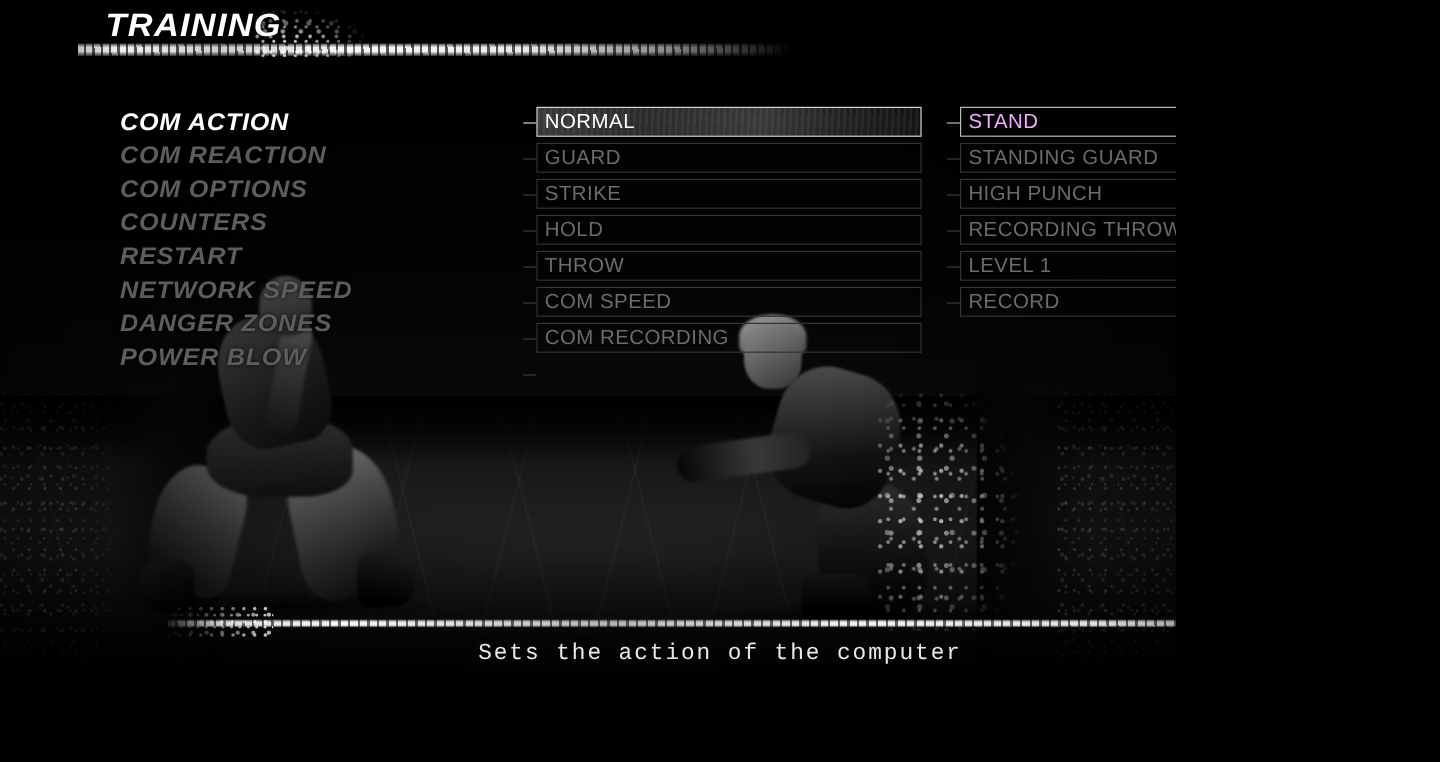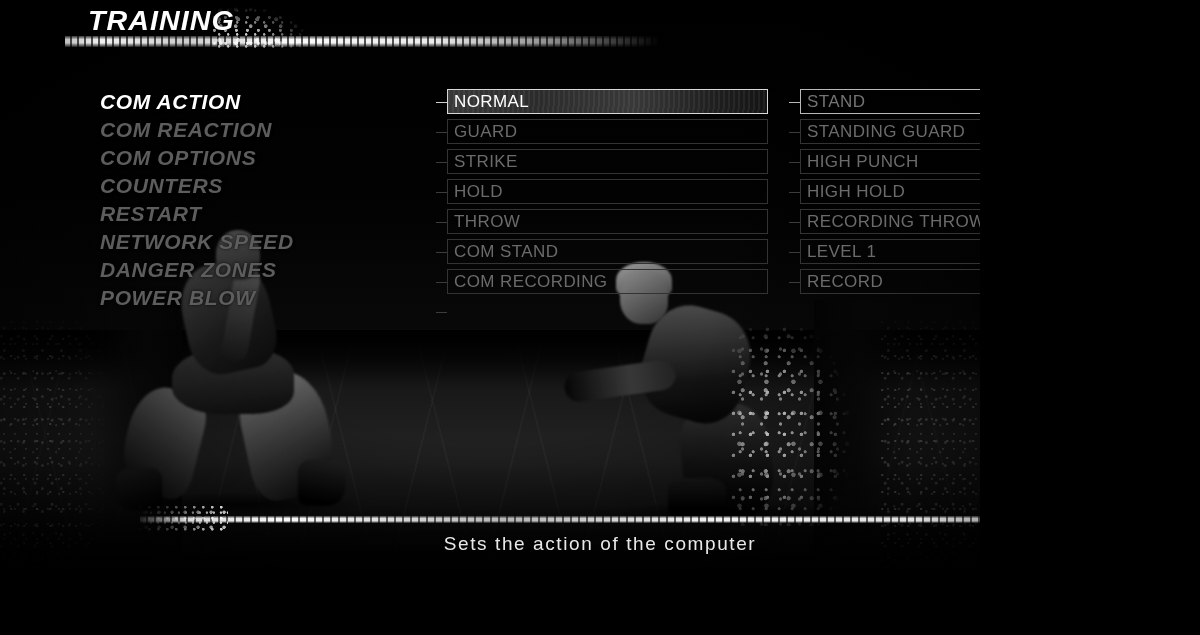--- a/index.html
+++ b/index.html
@@ -268,21 +268,21 @@
   .opt-row.selected .opt-box {
     border-color:#d8d8d8;
     background:
       repeating-linear-gradient(92deg, rgba(255,255,255,0.055) 0px, rgba(255,255,255,0.055) 2px, rgba(0,0,0,0) 2px, rgba(0,0,0,0) 5px),
       linear-gradient(to right, rgba(60,60,60,0.95) 0%, rgba(48,48,48,0.9) 28%, rgba(66,66,66,0.85) 58%, rgba(40,40,40,0.8) 82%, rgba(28,28,28,0.7) 100%);
   }
   .opt-row.selected .opt-label { color:#ffffff; }
   
   .opt-row.active .opt-dash { background:#b8b8b8; }
   .opt-row.active .opt-box { border-color:#b9b9b9; }
-  .opt-row.active .opt-label { color:#737373; }
+  .opt-row.active .opt-label { color:#f0abfc; }
 
   
   #footer-stroke {
     position:absolute; left:140px; top:516px; width:920px; height:7px;
     background:linear-gradient(to right,
       rgba(255,255,255,0.10) 0%,
       rgba(255,255,255,0.85) 5%,
       rgba(255,255,255,0.98) 16%,
       rgba(255,255,255,0.70) 40%,
       rgba(255,255,255,0.95) 62%,
@@ -311,21 +311,21 @@
             mask-image:linear-gradient(to left, #000, rgba(0,0,0,0.2) 70%, rgba(0,0,0,0)); }
   .footer-splat.r { left:990px;
     -webkit-mask-image:linear-gradient(to right, #000, rgba(0,0,0,0.2) 70%, rgba(0,0,0,0));
             mask-image:linear-gradient(to right, #000, rgba(0,0,0,0.2) 70%, rgba(0,0,0,0)); }
 
   #footer-desc {
     position:absolute; left:0; top:533px; width:1200px;
     text-align:center;
     font-size:19px; letter-spacing:1.6px;
     color:#e8e8e8;
-    font-family:Liberation Sans, sans-serif;
+    font-family:Liberation Mono, monospace;
   }
 </style>
 </head>
 <body>
 
 <div id="screen">
 
   <div id="stage">
     <div class="bg-sky"></div>
     <div class="bg-floor"></div>
@@ -414,21 +414,21 @@
     <div class="opt-row">
       <div class="opt-dash"></div>
       <div class="opt-box">
         <span class="opt-label">THROW</span>
       </div>
     </div>
 
     <div class="opt-row">
       <div class="opt-dash"></div>
       <div class="opt-box">
-        <span class="opt-label">COM STAND</span>
+        <span class="opt-label">COM SPEED</span>
       </div>
     </div>
 
     <div class="opt-row">
       <div class="opt-dash"></div>
       <div class="opt-box">
         <span class="opt-label">COM RECORDING</span>
       </div>
     </div>
 
@@ -454,26 +454,20 @@
       </div>
     </div>
 
     <div class="opt-row">
       <div class="opt-dash"></div>
       <div class="opt-box">
         <span class="opt-label">HIGH PUNCH</span>
       </div>
     </div>
 
-    <div class="opt-row">
-      <div class="opt-dash"></div>
-      <div class="opt-box">
-        <span class="opt-label">HIGH HOLD</span>
-      </div>
-    </div>
 
     <div class="opt-row">
       <div class="opt-dash"></div>
       <div class="opt-box">
         <span class="opt-label">RECORDING THROW</span>
       </div>
     </div>
 
     <div class="opt-row">
       <div class="opt-dash"></div>

